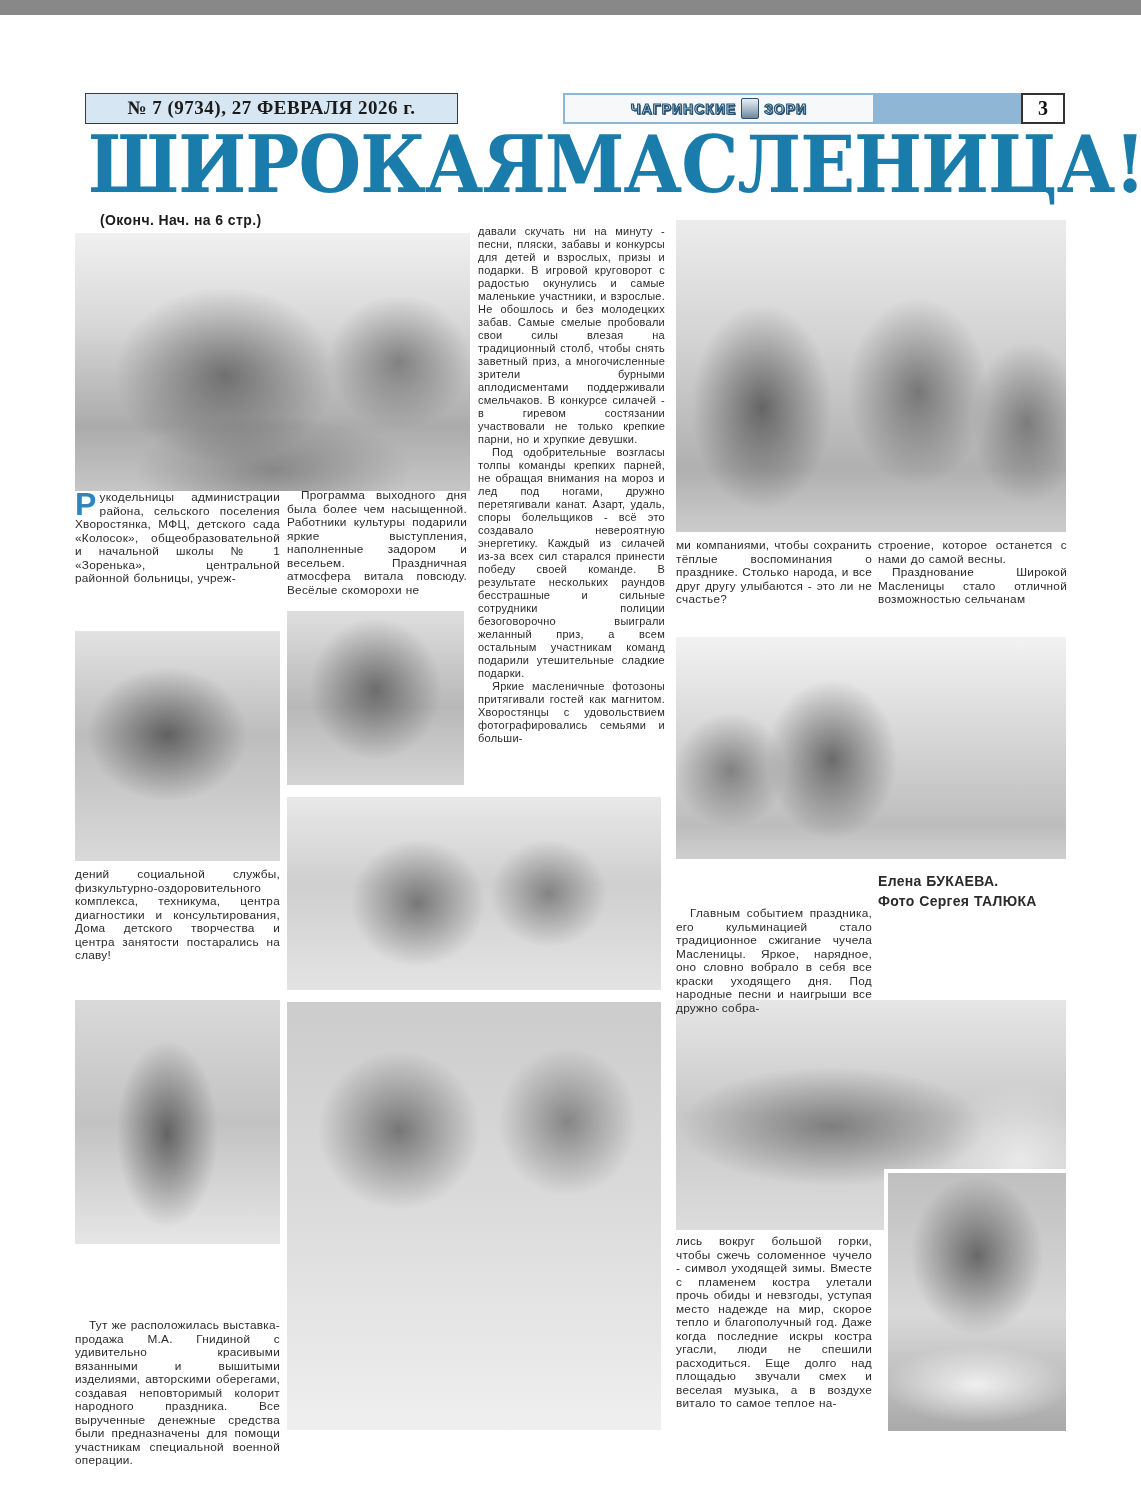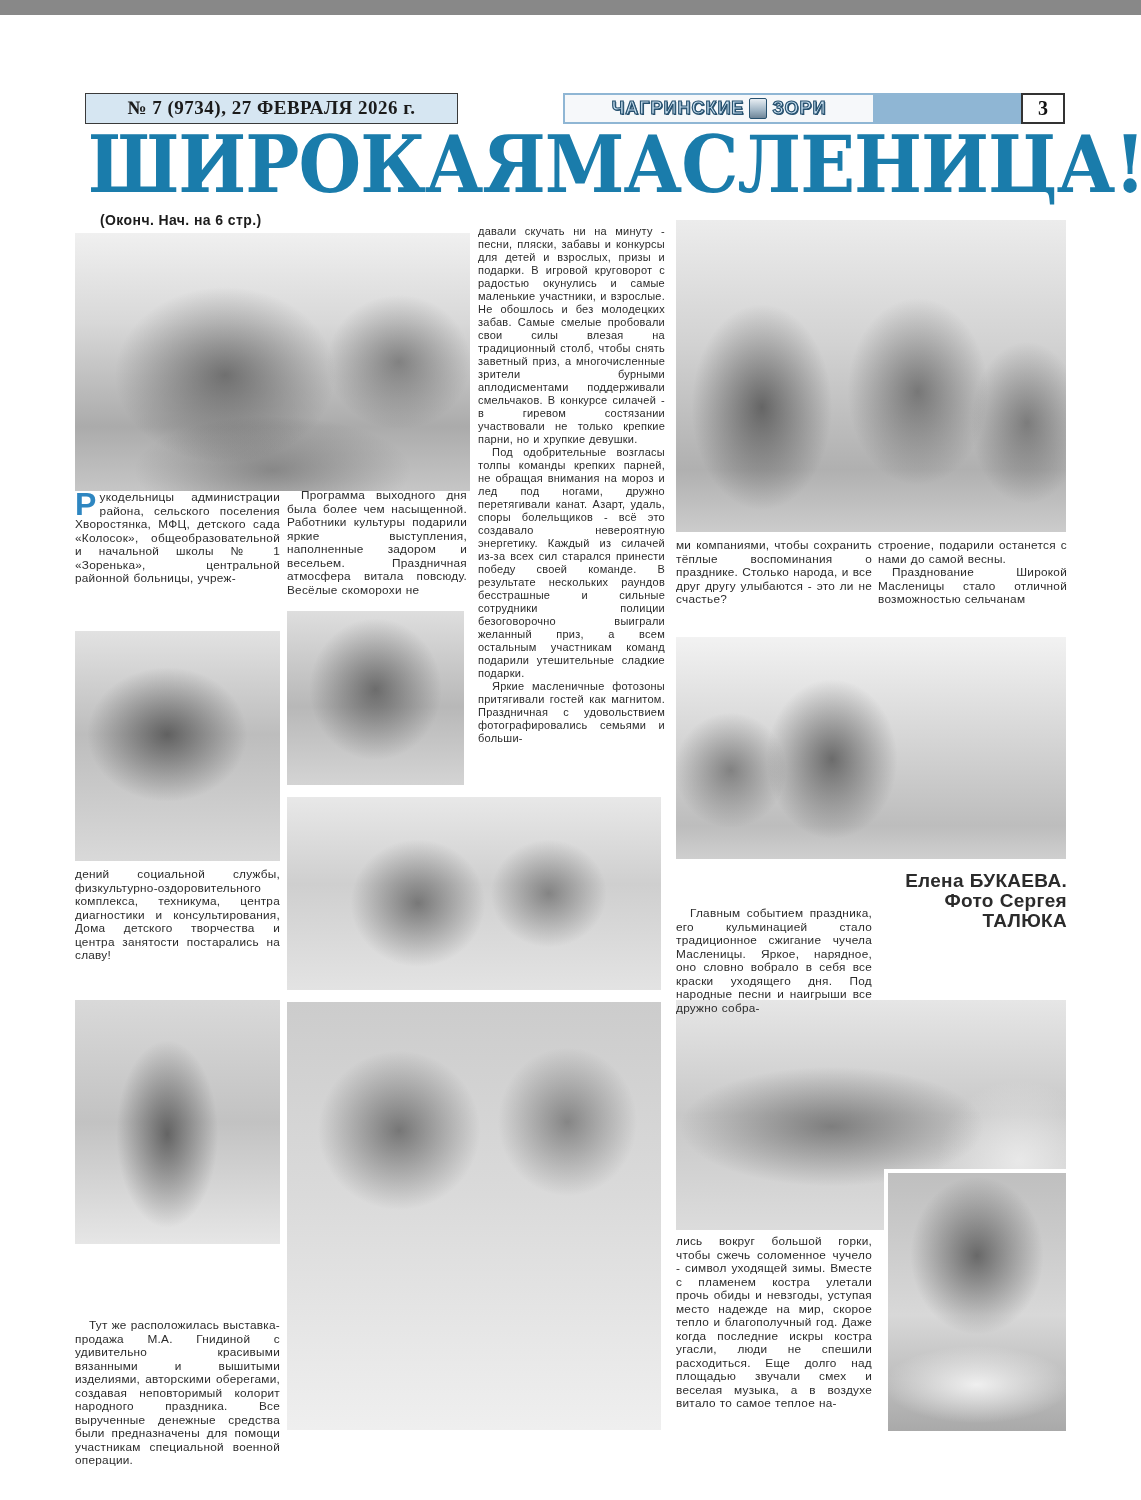--- a/index.html
+++ b/index.html
@@ -17,21 +17,21 @@
   }
   .head-bar{
     position:absolute;left:563px;top:78px;width:502px;height:31px;
     background:#8fb6d4;
   }
   .logo-box{
     position:absolute;left:2px;top:2px;width:308px;height:27px;
     background:#f6f8fa;display:flex;align-items:center;justify-content:center;gap:5px;
   }
   .logo-word{
-    font-family:"Liberation Sans",sans-serif;font-weight:900;font-size:18px;
+    font-family:"Liberation Sans",sans-serif;font-weight:900;font-size:14px;
     color:#c9e0f0;-webkit-text-stroke:1.2px #27516f;letter-spacing:1px;
     text-shadow:1px 1px 0 #27516f;
   }
   .emblem{
     width:16px;height:19px;border:1px solid #27516f;border-radius:2px;
     background:linear-gradient(180deg,#e8eef3,#9fb4c4 60%,#6f8699);
   }
   .page-num-box{
     position:absolute;right:0;top:0;width:44px;height:31px;box-sizing:border-box;
     background:#ffffff;border:2px solid #333;
@@ -56,21 +56,21 @@
     font-size:11.8px;line-height:13.5px;text-align:justify;
     letter-spacing:.25px;word-spacing:.5px;color:#2b2b2b;
   }
   .txt p{margin:0;}
   .txt p.ind{text-indent:14px;}
   .c3{line-height:13px;font-size:11px;}
   .dropcap{
     float:left;font-size:32px;line-height:26px;font-weight:bold;
     color:#2e86c1;padding-right:3px;
   }
-  .byline{font-weight:bold;text-align:right;font-size:19px;line-height:20px;letter-spacing:.3px;}
+  .byline{font-weight:bold;text-align:left;font-size:14px;line-height:20px;letter-spacing:.3px;}
   
   .photo{position:absolute;background:#c9c9c9;}
   .ph-a{background:
     radial-gradient(ellipse 45% 55% at 38% 55%, rgba(45,45,45,.55), transparent 62%),
     radial-gradient(ellipse 28% 40% at 82% 50%, rgba(60,60,60,.5), transparent 65%),
     radial-gradient(ellipse 50% 30% at 50% 92%, rgba(70,70,70,.45), transparent 70%),
     linear-gradient(180deg,#f0f0f0 0%,#d8d8d8 35%,#ababab 75%,#c6c6c6 100%);}
   .ph-b{background:
     radial-gradient(ellipse 30% 55% at 22% 60%, rgba(40,40,40,.6), transparent 60%),
     radial-gradient(ellipse 30% 50% at 62% 55%, rgba(55,55,55,.55), transparent 60%),
@@ -149,35 +149,35 @@
     <p class="ind">Тут же  расположилась выставка-продажа  М.А. Гнидиной с удивительно красивыми вязанными и вышитыми изделиями,  авторскими оберегами,  создавая неповторимый колорит народного праздника. Все вырученные денежные средства были предназначены для помощи участникам специальной военной операции.</p>
   </div>
 
   <div class="txt" style="left:287px;top:474px;width:180px;height:118px;">
     <p class="ind">Программа выходного дня  была более чем насыщенной. Работники культуры подарили  яркие выступления, наполненные задором и весельем. Праздничная атмосфера витала повсюду.  Весёлые скоморохи не</p>
   </div>
 
   <div class="txt c3" style="left:478px;top:210px;width:187px;height:570px;">
     <p>давали скучать ни на минуту - песни, пляски, забавы и конкурсы для детей и взрослых, призы и подарки. В игровой круговорот с радостью окунулись и самые маленькие участники, и взрослые. Не обошлось и без молодецких забав. Самые смелые пробовали свои силы влезая на традиционный столб, чтобы снять заветный приз, а многочисленные зрители бурными аплодисментами поддерживали смельчаков. В конкурсе силачей - в гиревом состязании участвовали не только крепкие парни, но и хрупкие девушки.</p>
     <p class="ind">Под одобрительные возгласы толпы команды  крепких парней, не обращая внимания на мороз и лед под ногами,  дружно перетягивали канат. Азарт, удаль, споры болельщиков - всё это создавало невероятную энергетику.  Каждый из силачей из-за всех сил старался принести победу своей команде. В результате нескольких раундов бесстрашные и сильные сотрудники полиции безоговорочно выиграли желанный  приз, а всем остальным участникам команд подарили утешительные сладкие подарки.</p>
-    <p class="ind">Яркие масленичные фотозоны притягивали гостей как магнитом.  Праздничная с удовольствием фотографировались семьями и больши-</p>
+    <p class="ind">Яркие масленичные фотозоны притягивали гостей как магнитом.  Хворостянцы с удовольствием фотографировались семьями и больши-</p>
   </div>
 
   <div class="txt" style="left:676px;top:524px;width:196px;height:82px;">
     <p>ми компаниями, чтобы сохранить тёплые воспоминания о празднике. Столько народа, и все друг другу улыбаются - это ли не счастье?</p>
   </div>
   <div class="txt" style="left:676px;top:892px;width:196px;height:118px;">
     <p class="ind">Главным событием праздника, его кульминацией  стало традиционное сжигание чучела Масленицы. Яркое, нарядное, оно словно вобрало в себя все краски уходящего дня. Под народные песни и наигрыши все дружно собра-</p>
   </div>
   <div class="txt" style="left:676px;top:1220px;width:196px;height:224px;">
     <p>лись вокруг большой горки, чтобы сжечь соломенное чучело - символ уходящей зимы.  Вместе с пламенем костра улетали прочь обиды и невзгоды, уступая место надежде на мир,   скорое тепло и благополучный год. Даже когда последние искры костра угасли, люди не спешили расходиться. Еще долго над площадью звучали смех и веселая музыка, а в воздухе витало то самое теплое на-</p>
   </div>
 
   <div class="txt" style="left:878px;top:524px;width:189px;height:92px;">
-    <p>строение, подарили останется с нами до самой весны.</p>
+    <p>строение, которое останется с нами до самой весны.</p>
     <p class="ind">Празднование Широкой Масленицы стало отличной возможностью  сельчанам</p>
   </div>
   <div class="txt" style="left:878px;top:856px;width:189px;height:128px;">
     <p class="byline">Елена  БУКАЕВА.</p>
     <p class="byline">Фото  Сергея  ТАЛЮКА</p>
   </div>
 
 </div>
 
 </body></html>

